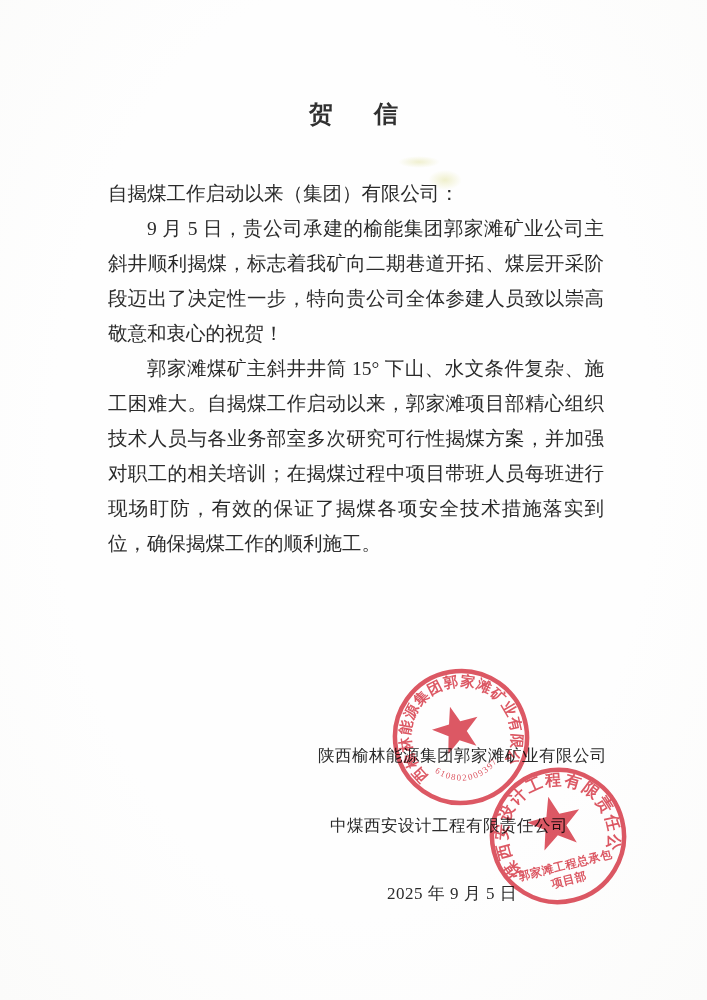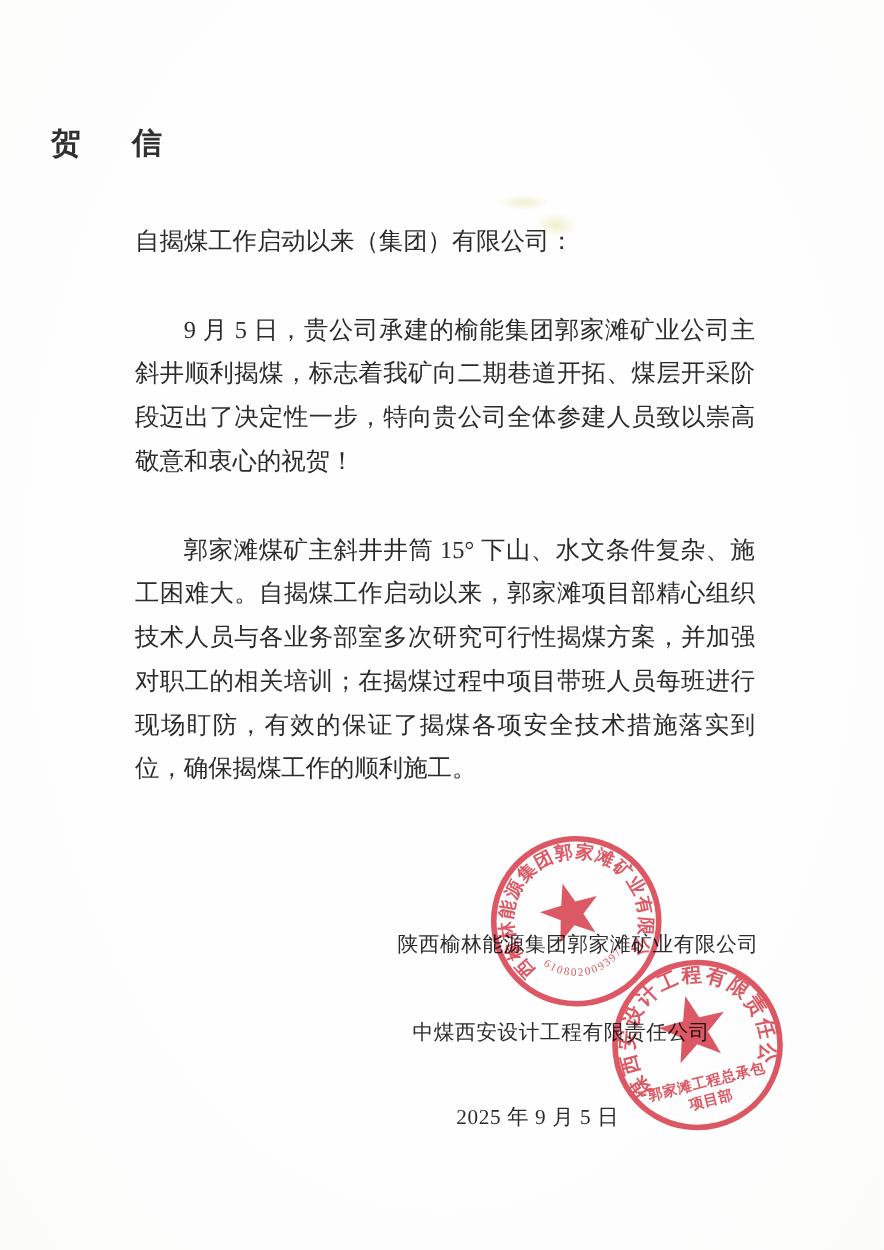--- a/index.html
+++ b/index.html
@@ -23,49 +23,49 @@
     pointer-events: none;
   }
   .smudge.s1 { left: 398px; top: 156px; width: 42px; height: 12px;
     background: radial-gradient(ellipse, rgba(228,228,170,.55), rgba(228,228,170,0) 70%); }
   .smudge.s2 { left: 428px; top: 170px; width: 34px; height: 20px;
     background: radial-gradient(ellipse, rgba(230,230,172,.6), rgba(230,230,172,0) 70%); }
 
   .doc-title {
     position: absolute;
     top: 98px; left: 0; width: 707px;
-    text-align: left;
+    text-align: center;
     font-size: 24px;
     font-weight: 600;
     letter-spacing: 1.7em;
     text-indent: 1.7em;
     color: #303030;
   }
 
   .letter-body {
     position: absolute;
     top: 176px; left: 108px; width: 496px;
     font-size: 19.5px;
     line-height: 35px;
     text-align: justify;
     color: #2b2b2b;
   }
   .letter-body .salutation { text-indent: 0; }
-  .letter-body p.para { text-indent: 2em; margin-top: 36px; }
+  .letter-body p.para { text-indent: 2em; }
 
   .sig-line {
     position: absolute;
     font-size: 16.5px;
     letter-spacing: 0.5px;
     color: #2b2b2b;
     white-space: nowrap;
   }
   .sig-1 { top: 745px; left: 318px; }
   .sig-2 { top: 815px; left: 330px; }
-  .date-line { top: 882px; left: 365px; font-size: 17px; }
+  .date-line { top: 882px; left: 387px; font-size: 17px; }
 
   .seal {
     position: absolute;
     mix-blend-mode: multiply;
     opacity: 0.88;
     pointer-events: none;
   }
   .seal-1 { left: 381px; top: 657px; transform: rotate(-10deg); }
   .seal-2 { left: 478px; top: 756px; transform: rotate(-14deg); }
 

